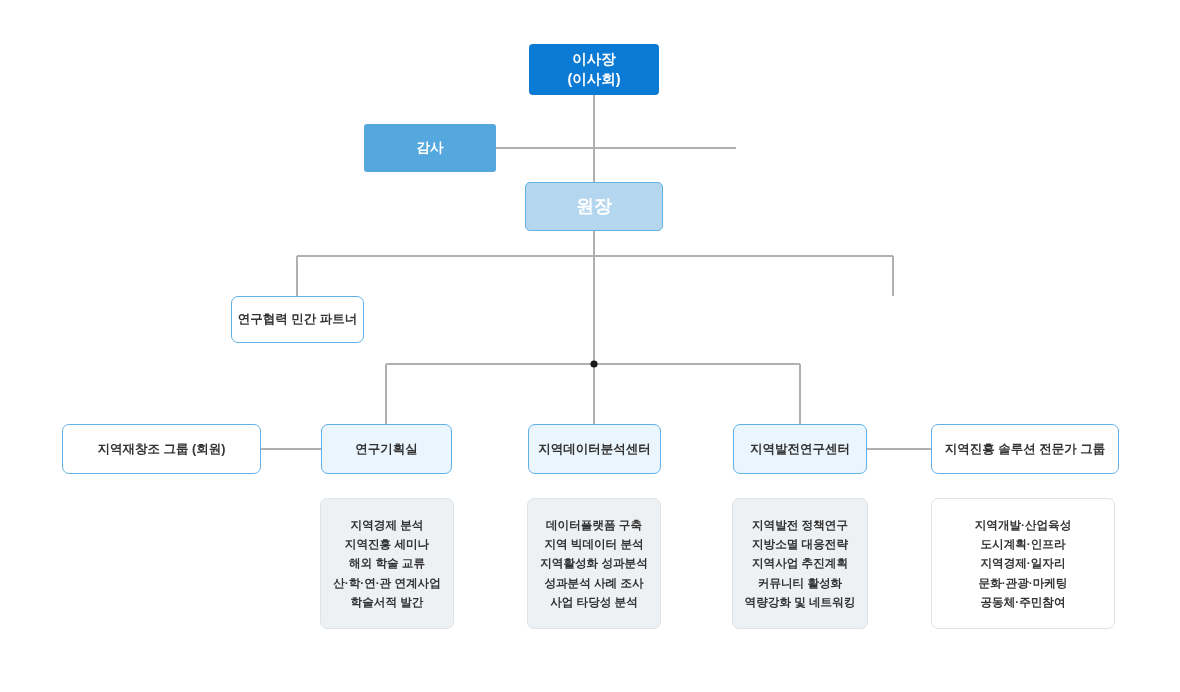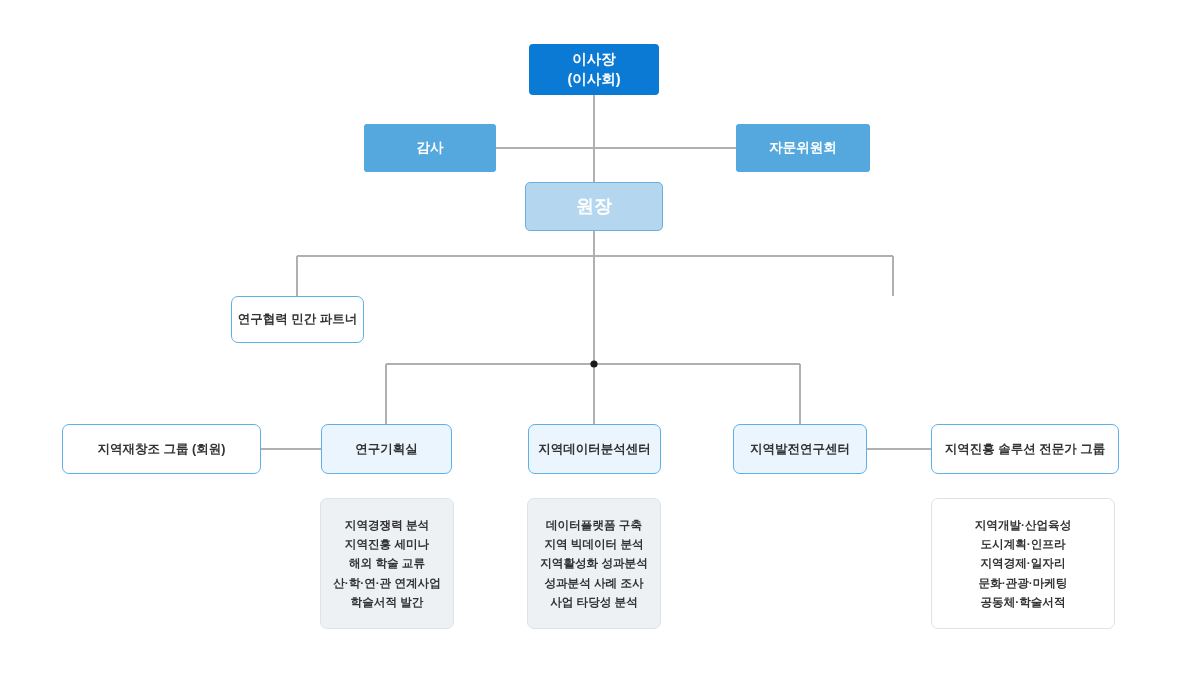--- a/index.html
+++ b/index.html
@@ -133,55 +133,61 @@
       <line x1="867" y1="449" x2="931" y2="449"></line>
     </g>
     <circle cx="594" cy="364" r="3.6" fill="#1a1a1a"></circle>
   </svg>
 
   <div class="node node-chair" style="left:529px; top:38px; width:130px; height:51px;">이사장
 (이사회)</div>
 
   <div class="node node-blue" style="left:320px; top:124px; width:132px; height:48px;margin-left:44px;">감사</div>
 
-  <div class="node node-blue" style="left:736px; top:124px; width:134px; height:48px;">자문위원회</div>
 
   <div class="node node-lightblue" style="left:525px; top:182px; width:138px; height:49px;">원장</div>
 
   <div class="node node-outline" style="left:231px; top:296px; width:133px; height:47px;">연구협력 민간 파트너</div>
 
 
   <div class="node node-outline" style="left:62px; top:424px; width:199px; height:50px;">지역재창조 그룹 (회원)</div>
 
   <div class="node node-dept" style="left:321px; top:424px; width:131px; height:50px;">연구기획실</div>
 
   <div class="node node-dept" style="left:733px; top:424px; width:134px; height:50px;">지역발전연구센터</div>
 
   <div class="node node-dept" style="left:528px; top:424px; width:133px; height:50px;">지역데이터분석센터</div>
 
   <div class="node node-outline" style="left:931px; top:424px; width:188px; height:50px;">지역진흥 솔루션 전문가 그룹</div>
 
   <div class="detail-box detail-gray" style="left:320px; top:498px; width:134px; height:131px;">
-    <div class="detail-item">지역경쟁력 분석</div>
+    <div class="detail-item">지역경제 분석</div>
     <div class="detail-item">지역진흥 세미나</div>
     <div class="detail-item">해외 학술 교류</div>
     <div class="detail-item">산·학·연·관 연계사업</div>
     <div class="detail-item">학술서적 발간</div>
   </div>
 
   <div class="detail-box detail-gray" style="left:527px; top:498px; width:134px; height:131px;">
     <div class="detail-item">데이터플랫폼 구축</div>
     <div class="detail-item">지역 빅데이터 분석</div>
     <div class="detail-item">지역활성화 성과분석</div>
     <div class="detail-item">성과분석 사례 조사</div>
     <div class="detail-item">사업 타당성 분석</div>
   </div>
 
+  <div class="detail-box detail-gray" style="left:732px; top:498px; width:136px; height:131px;">
+    <div class="detail-item">지역발전 정책연구</div>
+    <div class="detail-item">지방소멸 대응전략</div>
+    <div class="detail-item">지역사업 추진계획</div>
+    <div class="detail-item">커뮤니티 활성화</div>
+    <div class="detail-item">역량강화 및 네트워킹</div>
+  </div>
 
   <div class="detail-box detail-white" style="left:931px; top:498px; width:184px; height:131px;">
     <div class="detail-item">지역개발·산업육성</div>
     <div class="detail-item">도시계획·인프라</div>
     <div class="detail-item">지역경제·일자리</div>
     <div class="detail-item">문화·관광·마케팅</div>
-    <div class="detail-item">공동체·학술서적</div>
+    <div class="detail-item">공동체·주민참여</div>
   </div>
 
 </div>
 
 </body></html>

